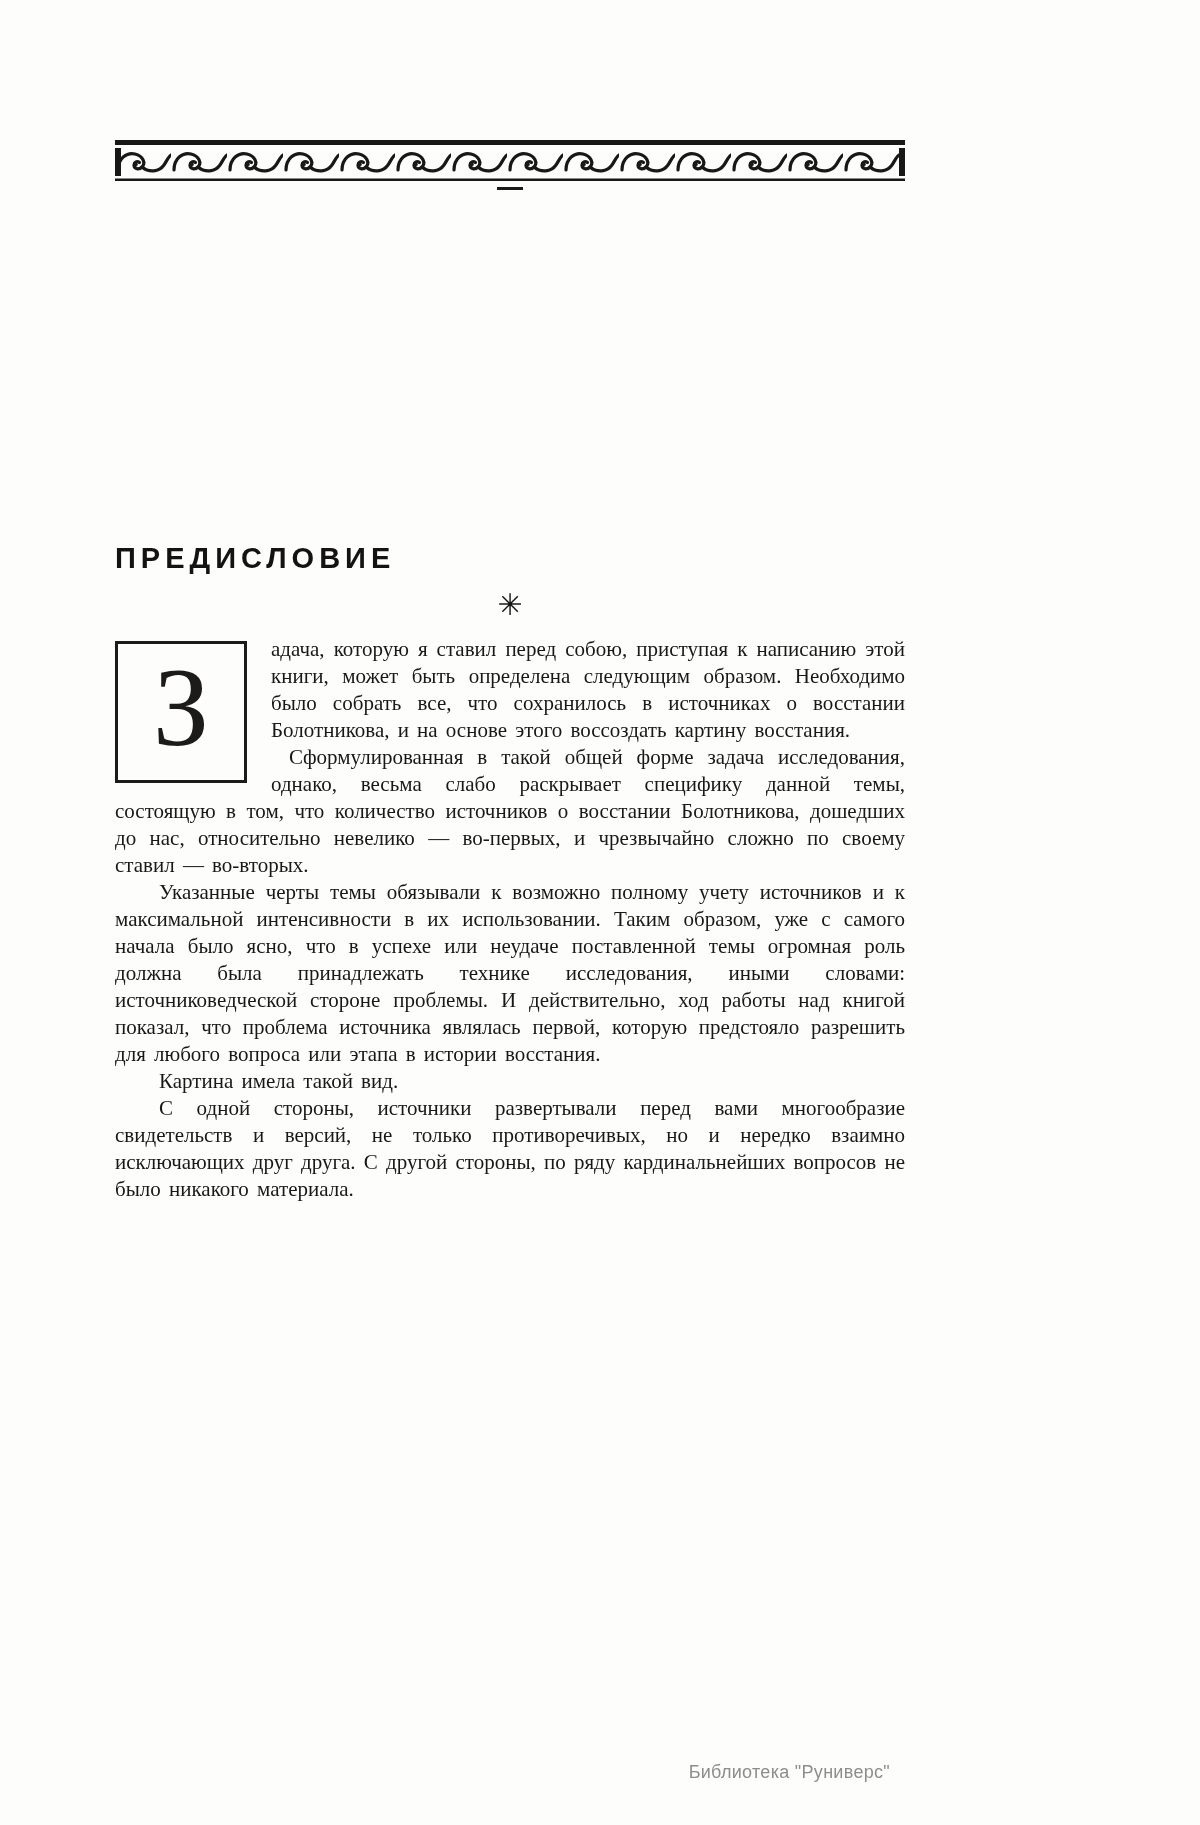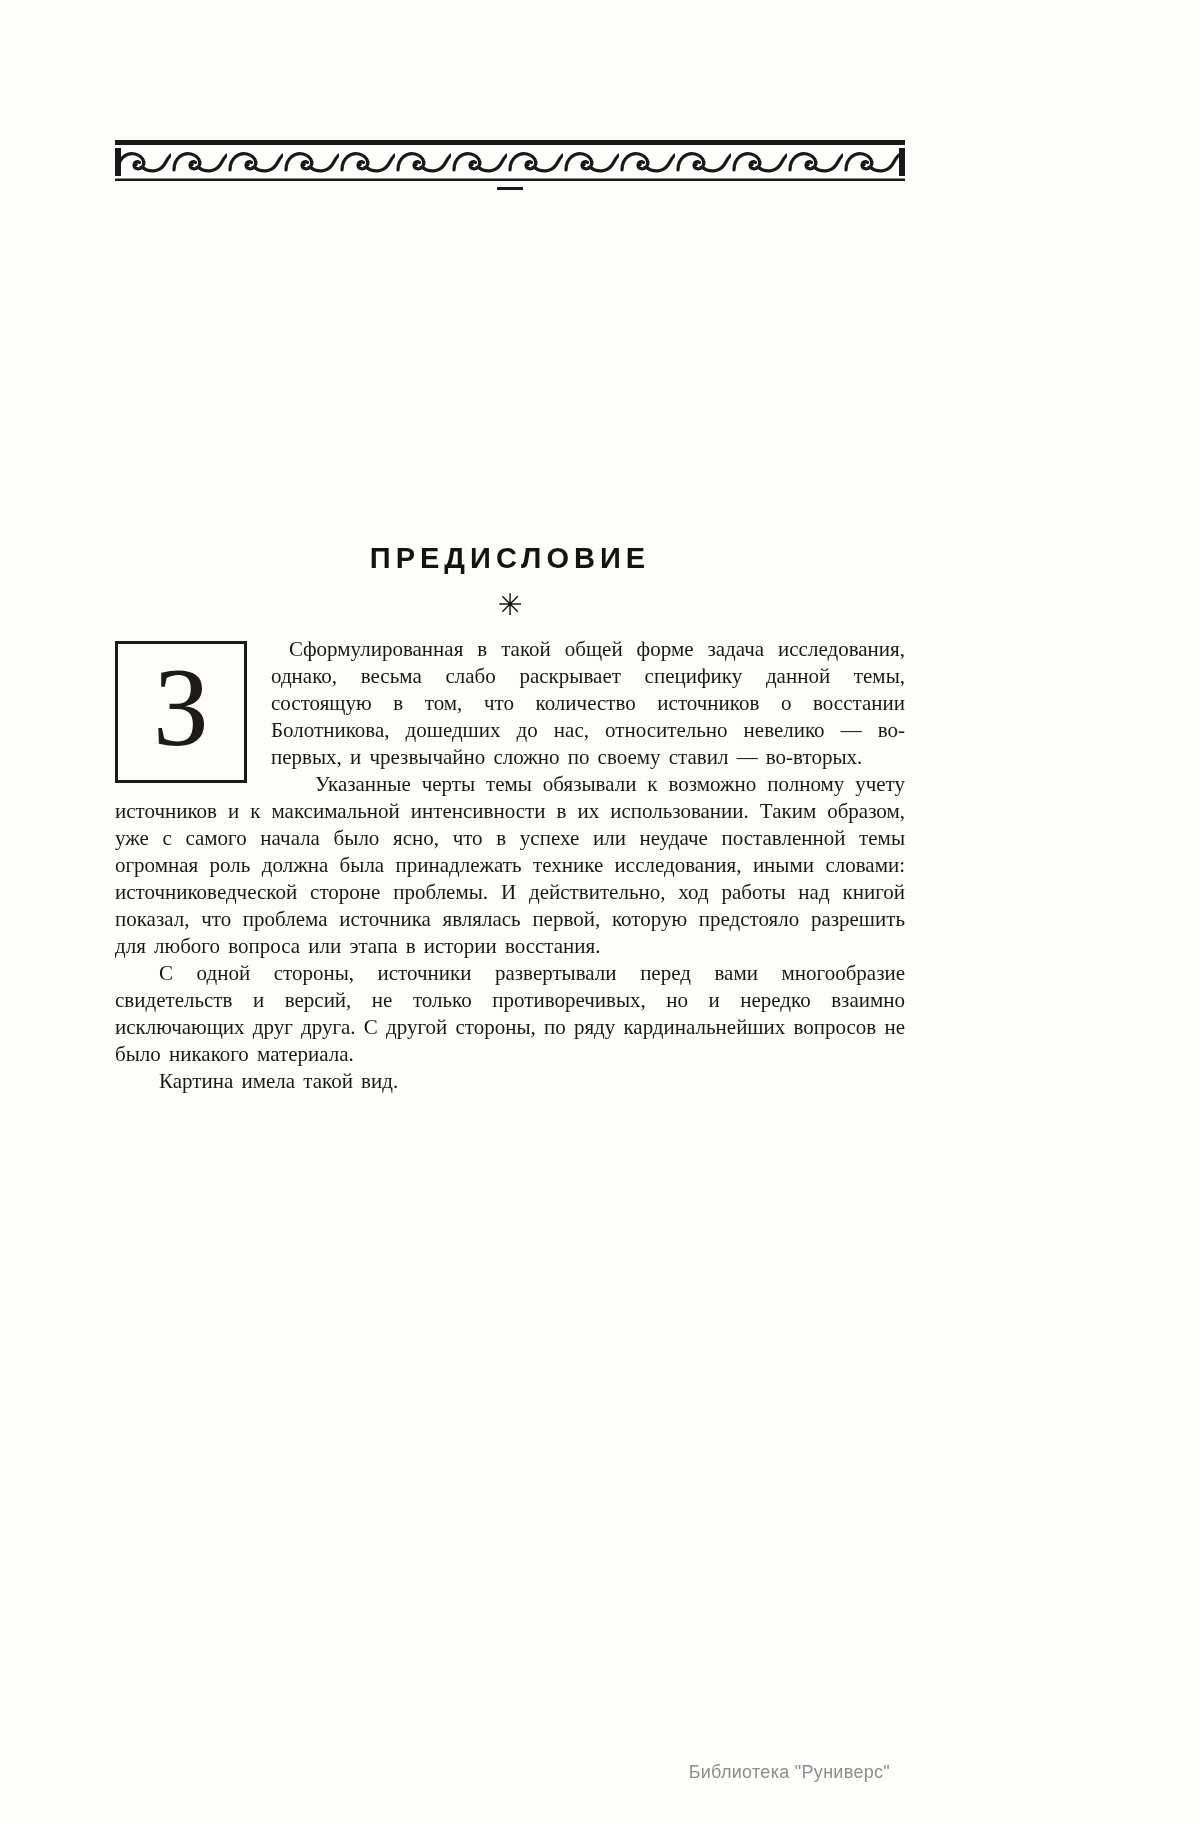--- a/index.html
+++ b/index.html
@@ -22,21 +22,21 @@
   
   .ornament { width: 790px; line-height: 0; }
   .ornament-tail {
     width: 26px; height: 3px;
     background: #1a1a1a;
     margin: 5px auto 0 auto;
   }
   
   .title {
     margin: 352px 0 0 0;
-    text-align: center;
+    text-align: left;
     font-family: "Liberation Sans", sans-serif;
     font-weight: 600;
     font-size: 29px;
     letter-spacing: 5px;
     color: #141312;
   }
   .star {
     text-align: center;
     font-size: 30px;
     margin-top: 12px;
@@ -107,22 +107,23 @@
     </div>
 
     <h1 class="title">ПРЕДИСЛОВИЕ</h1>
 
     <div class="star">✳</div>
 
     <div class="body">
       <div class="dropcap-box">
         <span class="dropcap-letter">З</span>
       </div>
+      <p class="first">адача, которую я ставил перед собою, приступая к написанию этой книги, может быть определена следующим образом. Необходимо было собрать все, что сохранилось в источниках о восстании Болотникова, и на основе этого воссоздать картину восстания.</p>
       <p class="after-drop">Сформулированная в такой общей форме задача исследования, однако, весьма слабо раскрывает специфику данной темы, состоящую в том, что количество источников о восстании Болотникова, дошедших до нас, относительно невелико — во-первых, и чрезвычайно сложно по своему ставил — во-вторых.</p>
       <p>Указанные черты темы обязывали к возможно полному учету источников и к максимальной интенсивности в их использовании. Таким образом, уже с самого начала было ясно, что в успехе или неудаче поставленной темы огромная роль должна была принадлежать технике исследования, иными словами: источниковедческой стороне проблемы. И действительно, ход работы над книгой показал, что проблема источника являлась первой, которую предстояло разрешить для любого вопроса или этапа в истории восстания.</p>
+      <p>Картина имела такой вид.</p>
       <p>С одной стороны, источники развертывали перед вами многообразие свидетельств и версий, не только противоречивых, но и нередко взаимно исключающих друг друга. С другой стороны, по ряду кардинальнейших вопросов не было никакого материала.</p>
-      <p>Картина имела такой вид.</p>
     </div>
 
   </div>
 
   <div class="watermark">Библиотека "Руниверс"</div>
 </div>
 
 </body></html>

